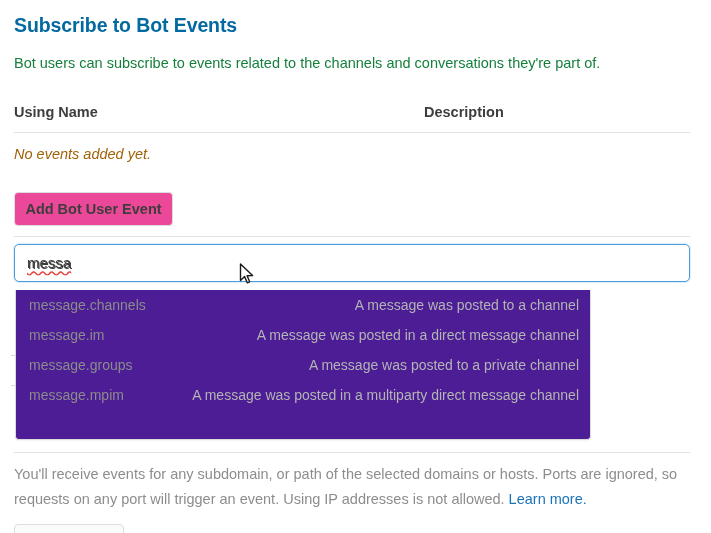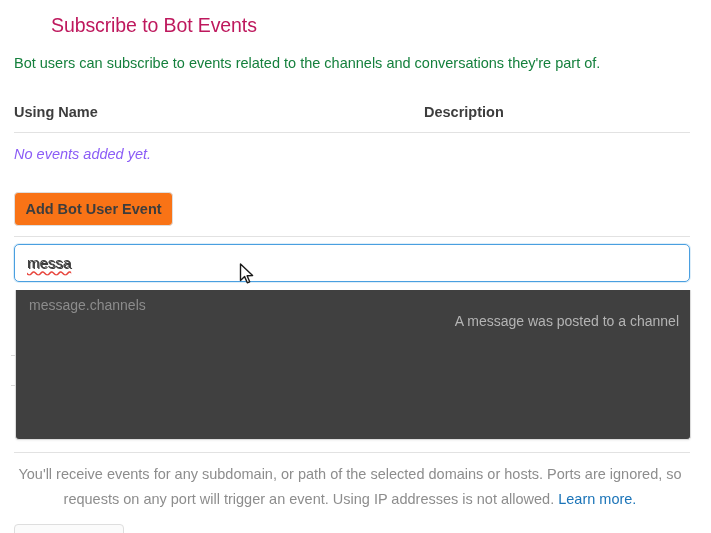--- a/index.html
+++ b/index.html
@@ -22,25 +22,24 @@
     width: 711px;
     height: 533px;
   }
 
   
   .section-title {
     position: absolute;
     left: 14px;
     top: 14px;
     font-size: 19.5px;
-    font-weight: normal;
-    color: #be185d;
+    font-weight: bold;
+    color: #0369a1;
     letter-spacing: -0.1px;
     white-space: nowrap;
-    margin-left: 37px;
   }
 
   .section-desc {
     position: absolute;
     left: 14px;
     top: 55px;
     font-size: 14.5px;
     color: #15803d;
     white-space: nowrap;
   }
@@ -67,33 +66,33 @@
   .rule.under-head { top: 132px; }
   .rule.under-button { top: 236px; }
   .rule.under-dropdown { top: 452px; }
 
   .empty-note {
     position: absolute;
     left: 14px;
     top: 146px;
     font-size: 14.5px;
     font-style: italic;
-    color: #8b5cf6;
+    color: #a16207;
     white-space: nowrap;
   }
 
   
   .btn {
     position: absolute;
     left: 14px;
     top: 192px;
     width: 159px;
     height: 34px;
     box-sizing: border-box;
-    background: #f97316;
+    background: #ec4899;
     border: 1px solid #dedede;
     border-radius: 4px;
     color: #3d3d3d;
     font-family: "Liberation Sans", sans-serif;
     font-size: 14.5px;
     font-weight: bold;
     cursor: pointer;
     padding: 0;
     line-height: 32px;
     text-align: center;
@@ -128,24 +127,24 @@
     text-decoration-skip-ink: none;
     text-underline-offset: 2px;
     white-space: nowrap;
   }
 
   
   .dropdown {
     position: absolute;
     left: 15px;
     top: 290px;
-    width: 676px;
+    width: 576px;
     height: 150px;
     box-sizing: border-box;
-    background: #404040;
+    background: #4c1d95;
     border: 1px solid #dcdcdc;
     border-top: none;
     border-radius: 0 0 4px 4px;
     box-shadow: 0 1px 2px rgba(0,0,0,0.05);
     overflow: hidden;
   }
   .dd-row {
     position: relative;
     height: 30px;
     line-height: 30px;
@@ -156,21 +155,21 @@
     position: absolute;
     left: 13px;
     top: 0;
     font-size: 14px;
     color: #8c8c8c;
     white-space: nowrap;
   }
   .dd-desc {
     position: absolute;
     right: 11px;
-    top: 16px;
+    top: 0;
     font-size: 14px;
     color: #b4b4b4;
     white-space: nowrap;
   }
 
   
   .tick {
     position: absolute;
     left: 11px;
     width: 4px;
@@ -182,21 +181,20 @@
 
   
   .footnote {
     position: absolute;
     left: 14px;
     top: 462px;
     width: 672px;
     font-size: 14.5px;
     line-height: 25px;
     color: #8d8d8d;
-    text-align: center;
   }
   .footnote a {
     color: #1b74b8;
     text-decoration: none;
   }
 
   
   .btn-bottom {
     position: absolute;
     left: 14px;
@@ -244,22 +242,34 @@
 
   <div class="spell-text">messa</div>
 
   <div class="dropdown">
 
     <div class="dd-row">
       <span class="dd-name">message.channels</span>
       <span class="dd-desc">A message was posted to a channel</span>
     </div>
 
-
-
+    <div class="dd-row">
+      <span class="dd-name">message.im</span>
+      <span class="dd-desc">A message was posted in a direct message channel</span>
+    </div>
+
+    <div class="dd-row">
+      <span class="dd-name">message.groups</span>
+      <span class="dd-desc">A message was posted to a private channel</span>
+    </div>
+
+    <div class="dd-row">
+      <span class="dd-name">message.mpim</span>
+      <span class="dd-desc">A message was posted in a multiparty direct message channel</span>
+    </div>
 
     <div class="dd-row">
     </div>
 
   </div>
 
   <div class="tick t1"></div>
   <div class="tick t2"></div>
 
   <div class="rule under-dropdown"></div>

